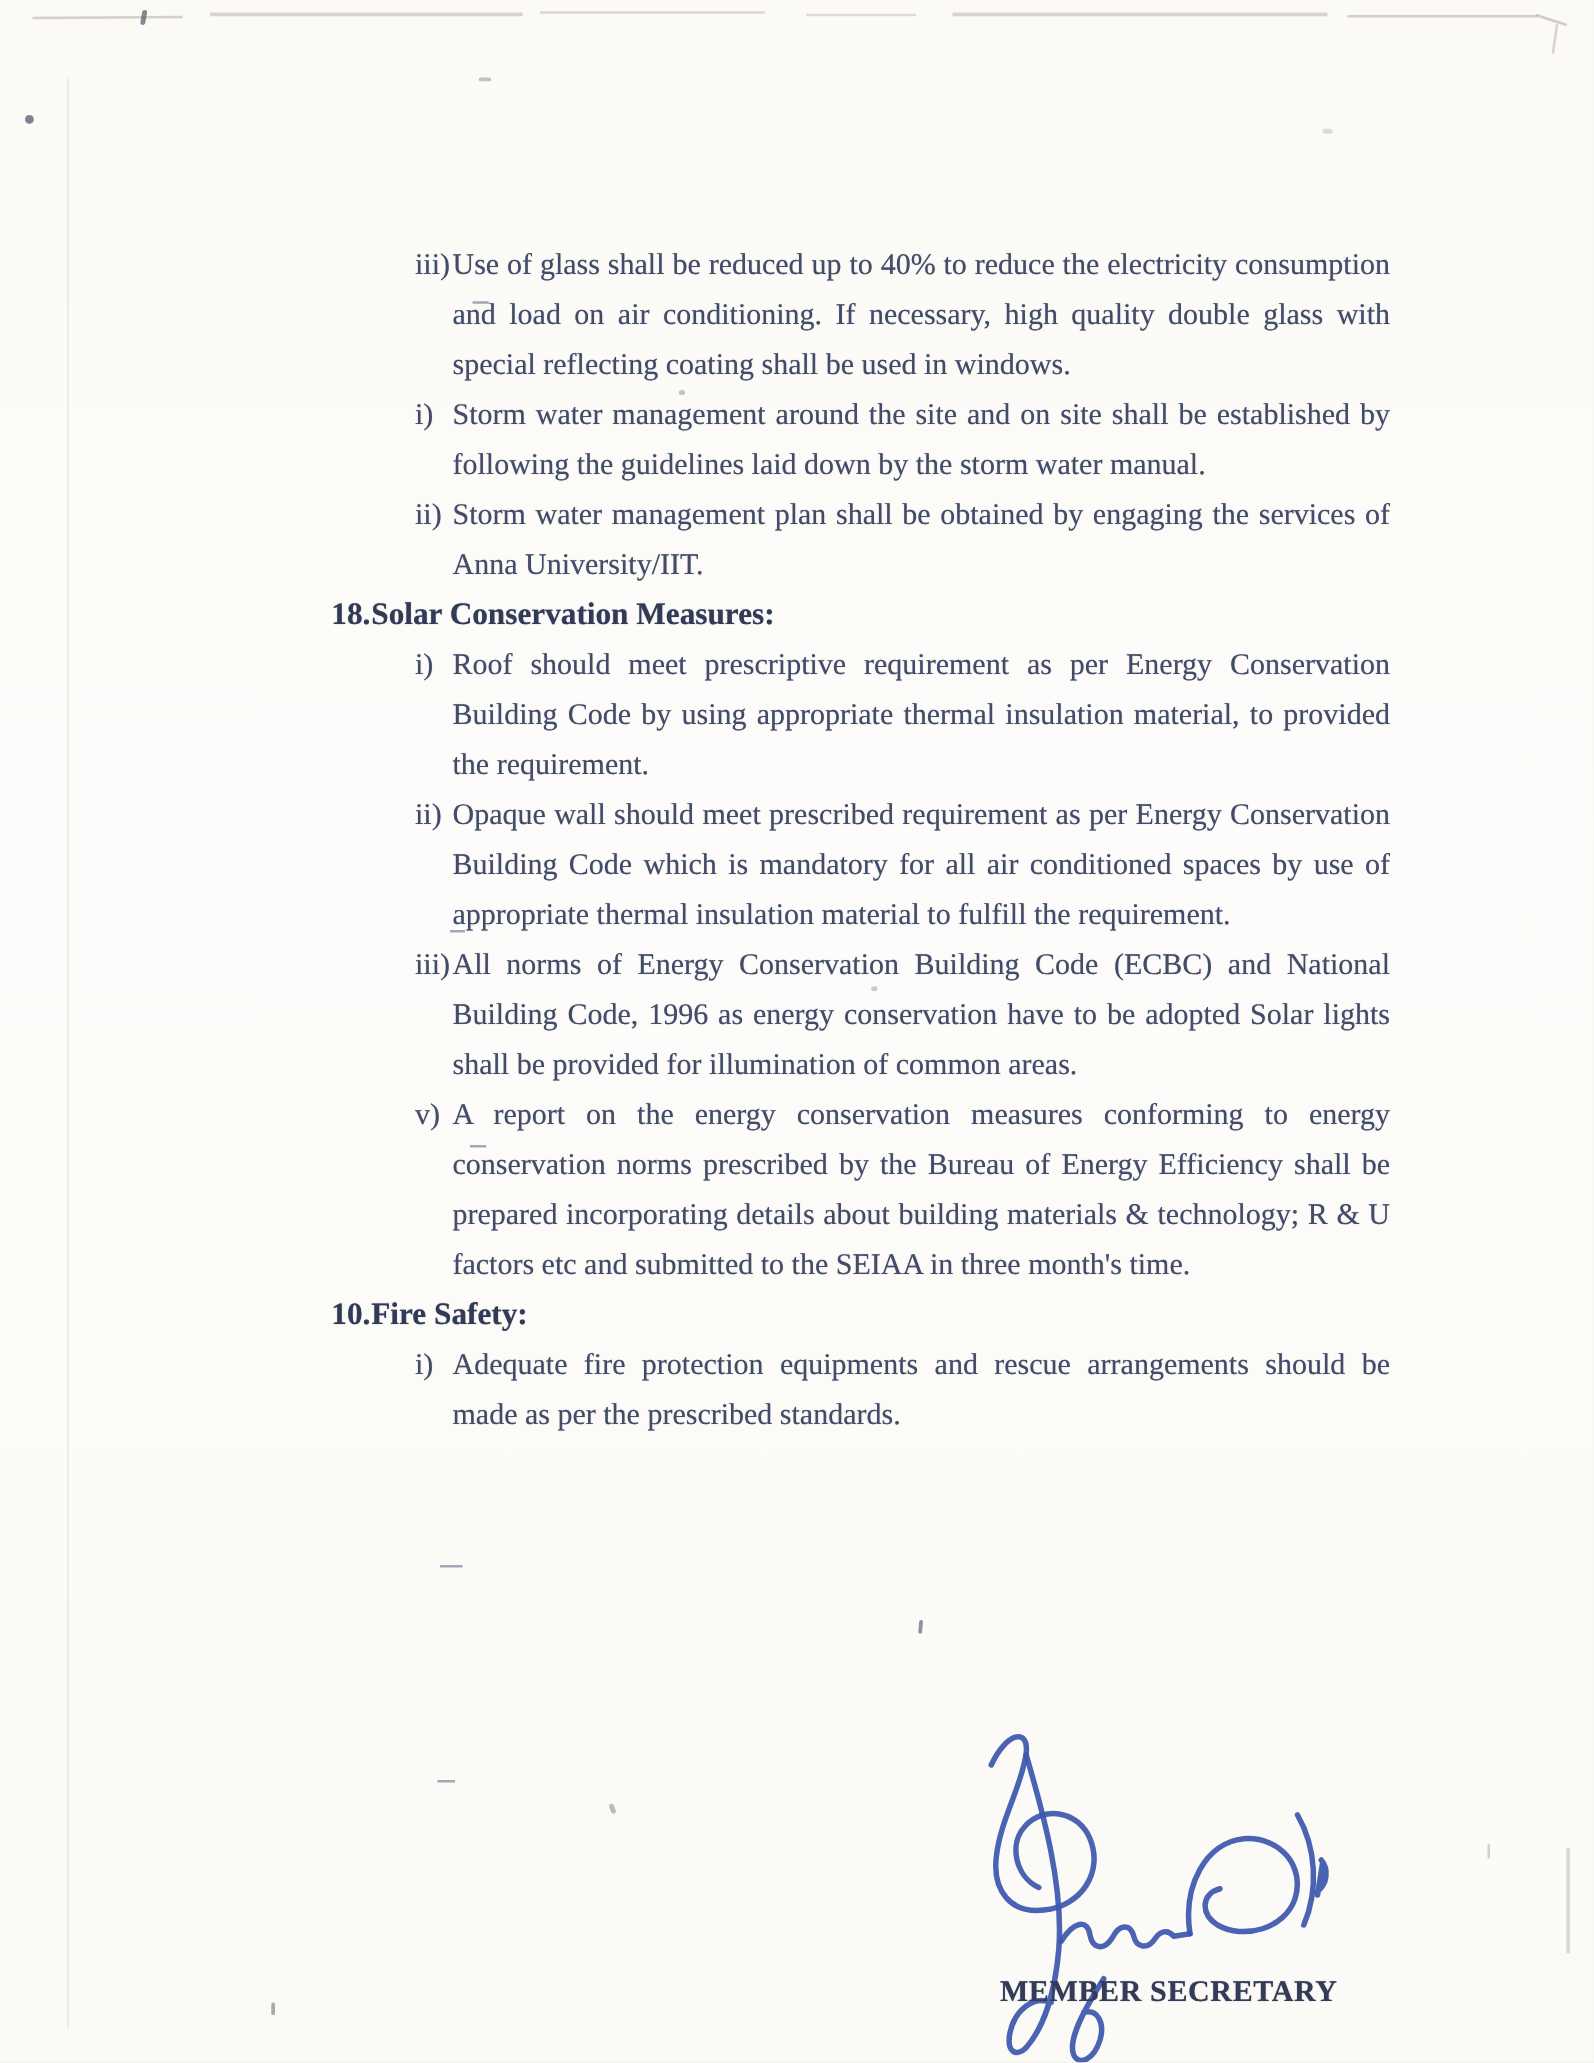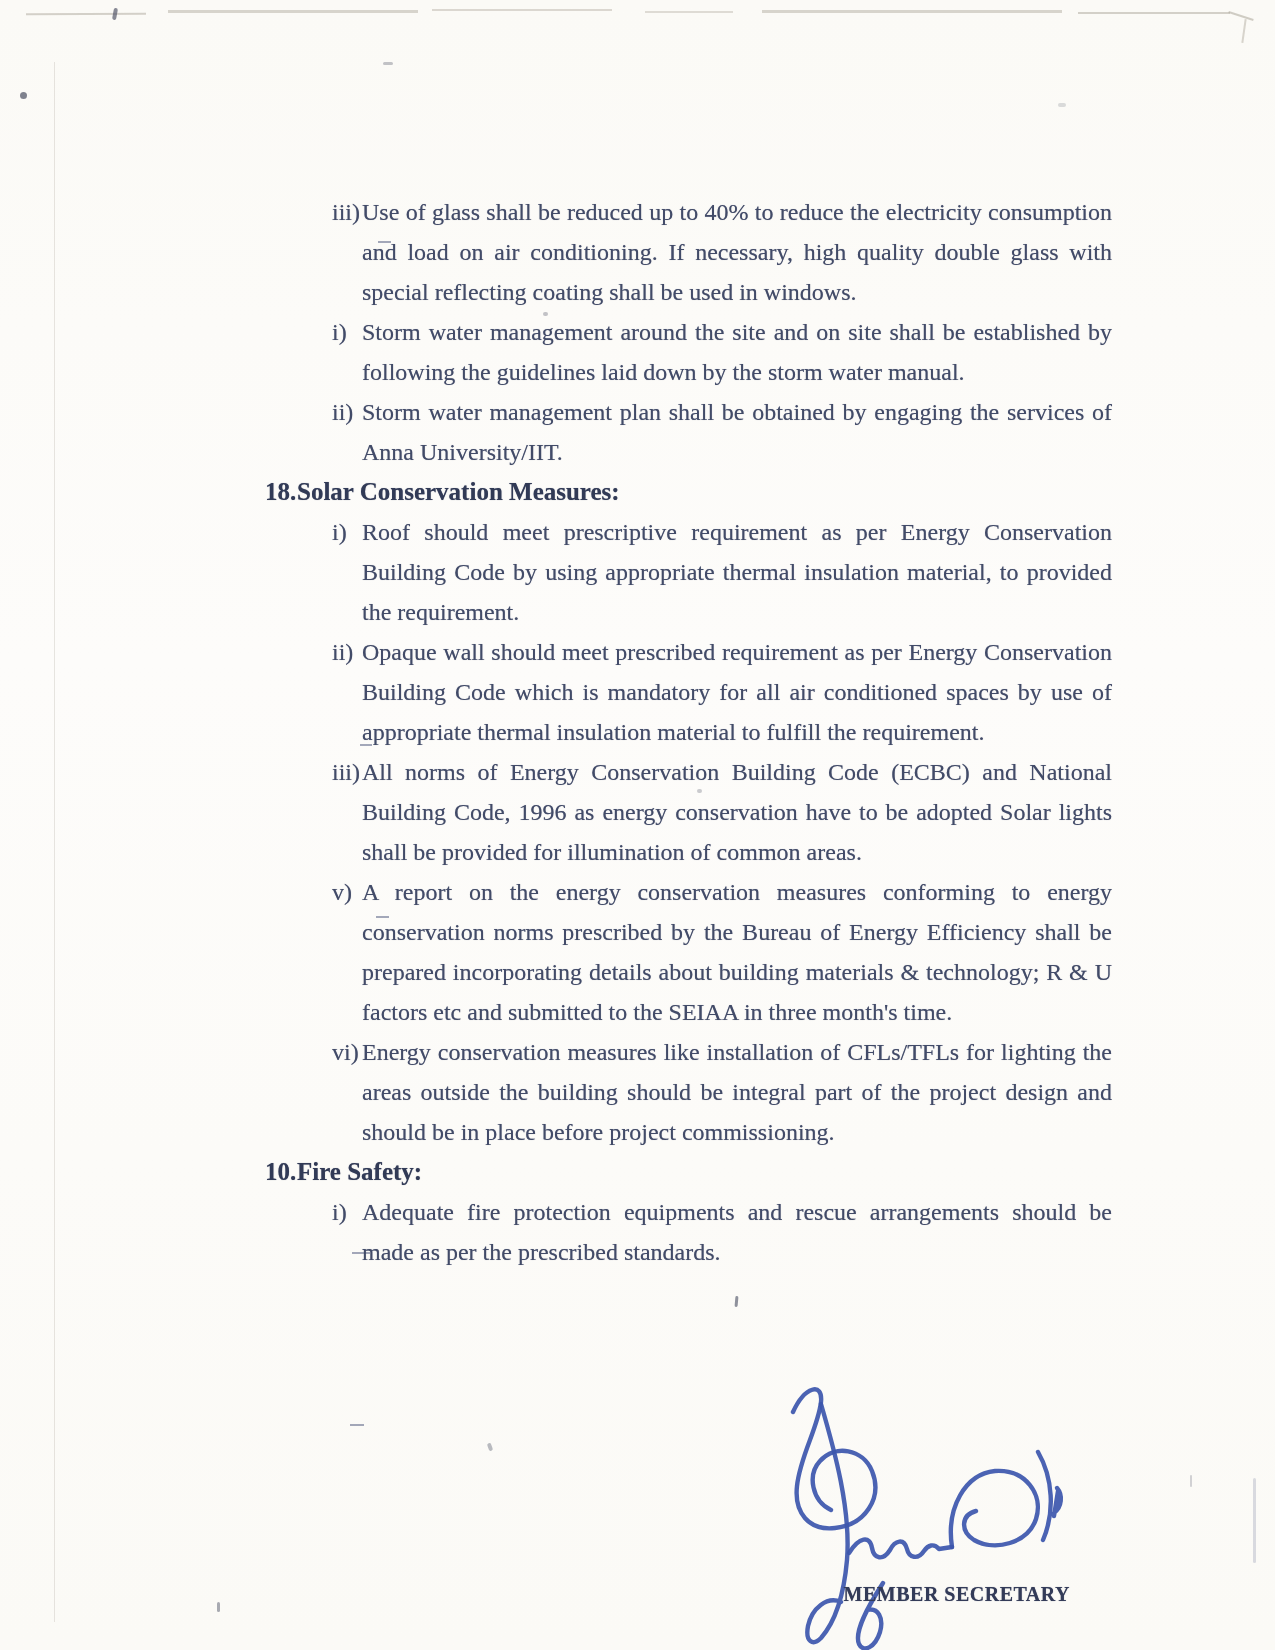--- a/index.html
+++ b/index.html
@@ -41,21 +41,21 @@
   }
   .heading .hnum { display:inline-block; min-width:32px; }
 
   
   .sigblock {
     position:absolute;
     top:1578px; right:205px;
     width:420px;
     text-align:right;
     font-weight:bold;
-    font-size:20px;
+    font-size:24px;
     line-height:33px;
     color:#333b58;
     letter-spacing:0.5px;
     text-shadow:0 0 0.8px rgba(40,48,80,0.65);
   }
   .signature-svg {
     position:absolute;
     left:755px; top:1380px;
     width:330px; height:270px;
     overflow:visible;
@@ -138,24 +138,20 @@
       <div class="itext">Opaque wall should meet prescribed requirement as per Energy Conservation Building Code which is mandatory for all air conditioned spaces by use of appropriate thermal insulation material to fulfill the requirement.</div>
     </div>
     <div class="item">
       <span class="marker">iii)</span>
       <div class="itext">All norms of Energy Conservation Building Code (ECBC) and National Building Code, 1996 as energy conservation have to be adopted Solar lights shall be provided for illumination of common areas.</div>
     </div>
     <div class="item">
       <span class="marker">v)</span>
       <div class="itext">A report on the energy conservation measures conforming to energy conservation norms prescribed by the Bureau of Energy Efficiency shall be prepared incorporating details about building materials &amp; technology; R &amp; U factors etc and submitted to the SEIAA in three month's time.</div>
     </div>
-    <div class="item">
-      <span class="marker">vi)</span>
-      <div class="itext">Energy conservation measures like installation of CFLs/TFLs for lighting the areas outside the building should be integral part of the project design and should be in place before project commissioning.</div>
-    </div>
 
     <h2 class="heading">
       <span class="hnum">10.</span><span>Fire Safety:</span>
     </h2>
 
     <div class="item">
       <span class="marker">i)</span>
       <div class="itext">Adequate fire protection equipments and rescue arrangements should be made as per the prescribed standards.</div>
     </div>
 

